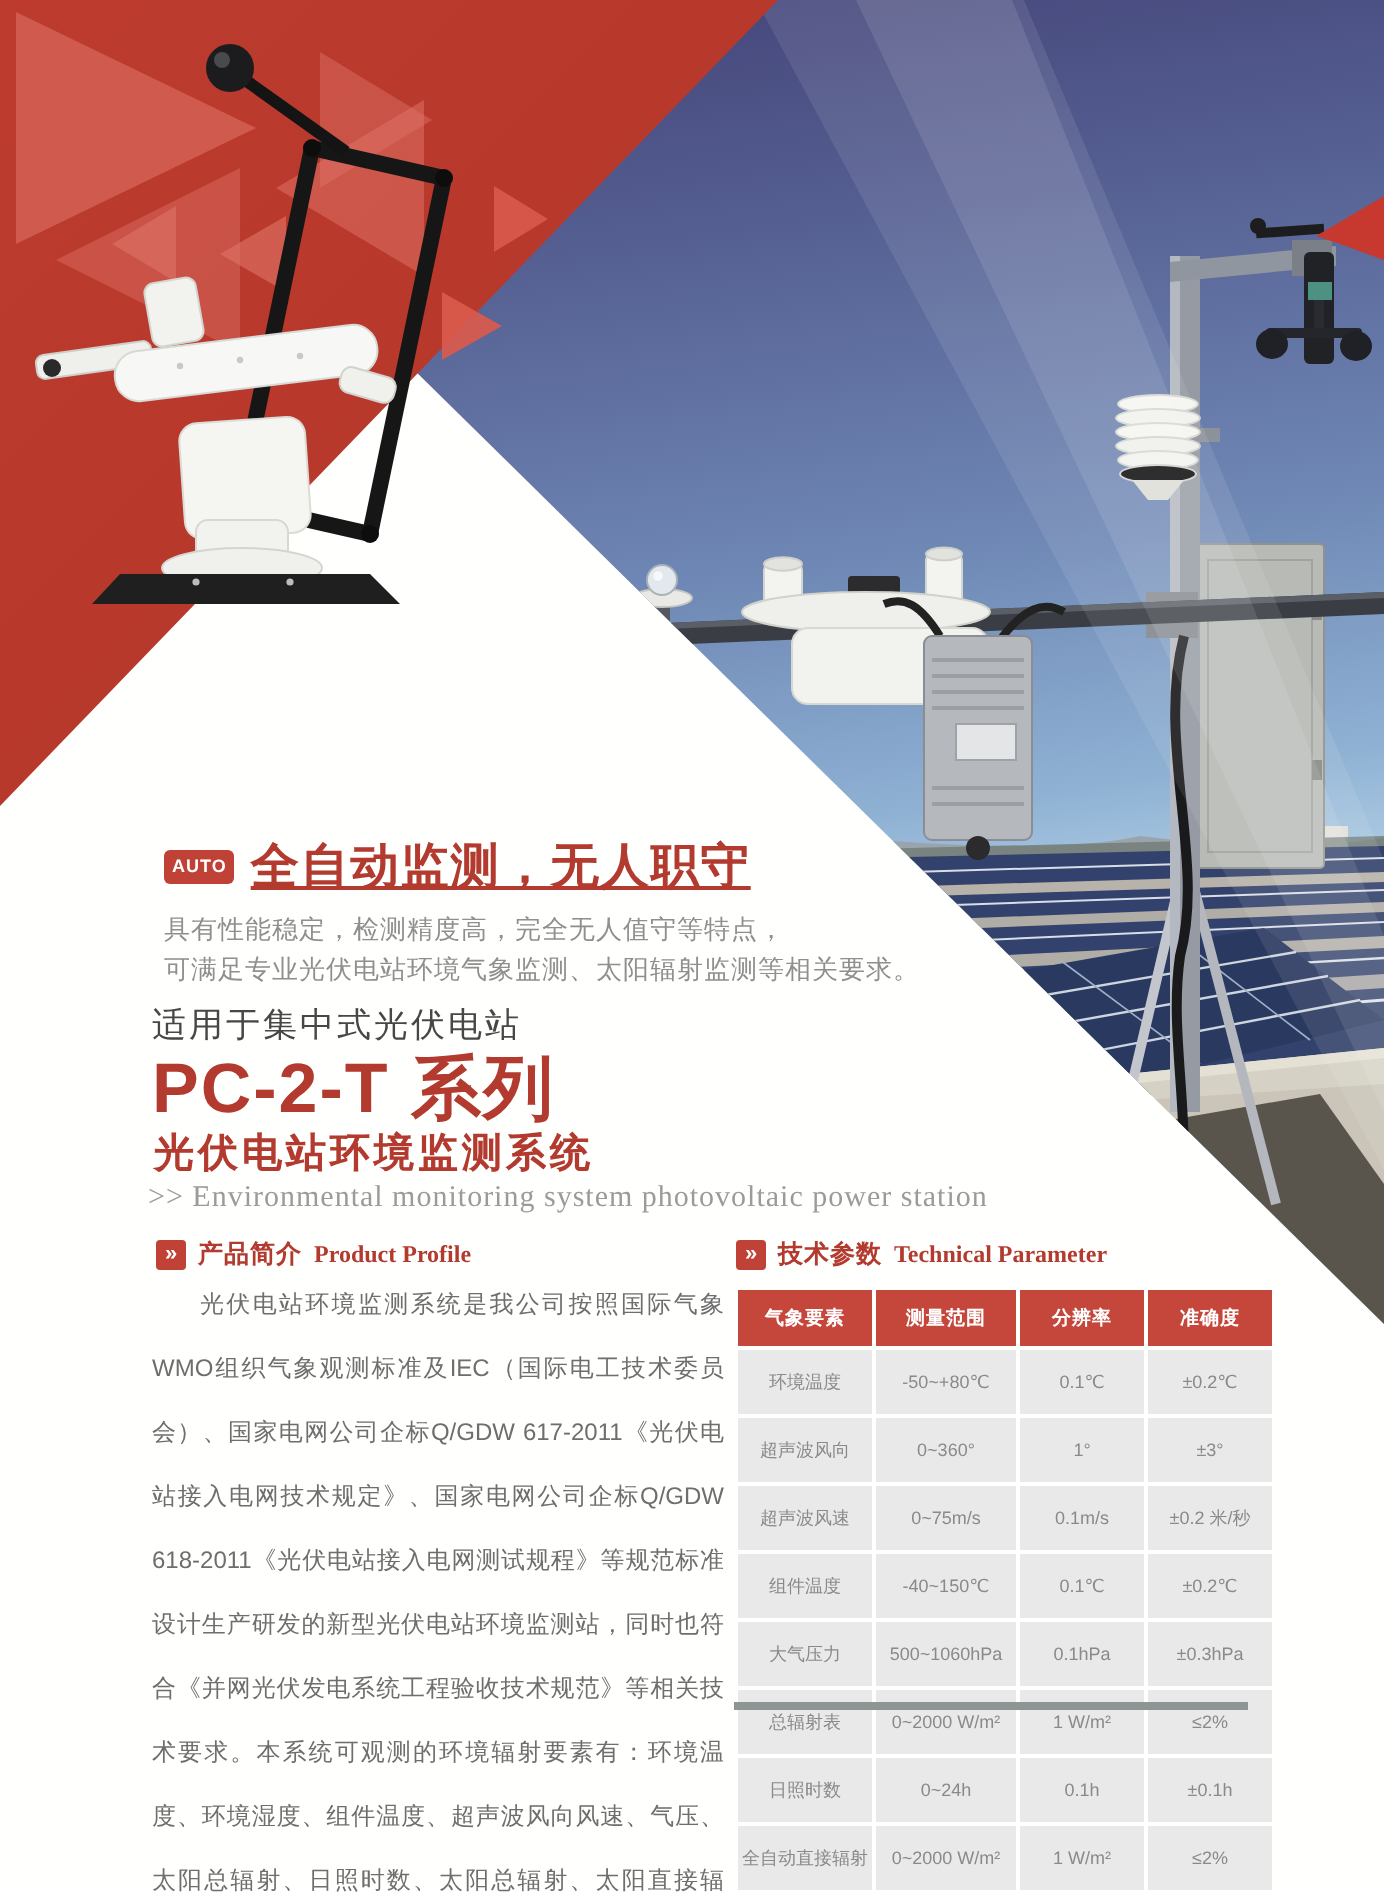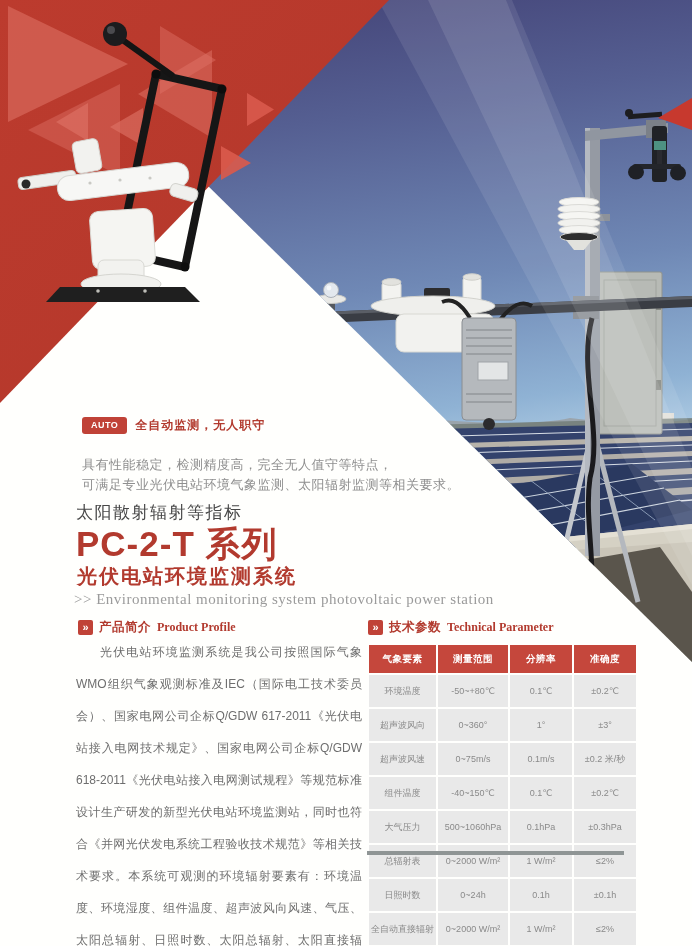--- a/index.html
+++ b/index.html
@@ -29,22 +29,22 @@
   .t3{left:138px;top:50px;width:74px;height:88px;background:var(--triangle);opacity:.5;}
   .t4{left:56px;top:103px;width:32px;height:38px;background:var(--triangle);opacity:.6;}
   .t5{left:110px;top:108px;width:33px;height:38px;background:var(--triangle);opacity:.6;}
   .t6{left:247px;top:93px;width:27px;height:33px;background:#d95a4c;opacity:.9;}
   .t7{left:221px;top:146px;width:30px;height:34px;background:#d95a4c;opacity:.92;}
   .t8{left:160px;top:26px;width:56px;height:68px;background:var(--triangle);opacity:.45;}
   .tracker{position:absolute;left:0;top:0;}
   
   .auto-row{position:absolute;left:82px;top:417px;display:flex;align-items:center;gap:8px;}
   .auto-badge{display:inline-block;background:var(--badge);color:#fff;font-weight:bold;
-              font-size:9px;line-height:17px;padding:0 9px;border-radius:3px;letter-spacing:.5px;}
-  .auto-headline{color:var(--accent);font-size:12px;font-weight:bold;letter-spacing:1px;}
+              font-size:9px;line-height:17px;padding:0 4px;border-radius:3px;letter-spacing:.5px;}
+  .auto-headline{color:var(--accent);font-size:24px;font-weight:bold;letter-spacing:1px;text-decoration:underline;}
   .desc{position:absolute;left:82px;top:455px;font-size:13px;line-height:20px;color:var(--text-gray);letter-spacing:.5px;}
   
   .applicable{position:absolute;left:76px;top:501px;font-size:17px;color:#474747;letter-spacing:1.5px;}
   .series{position:absolute;left:76px;top:521px;font-size:35px;font-weight:bold;color:var(--accent);letter-spacing:1px;}
   .product{position:absolute;left:77px;top:563px;font-size:20px;font-weight:bold;color:var(--accent);letter-spacing:2px;}
   .subtitle-en{position:absolute;left:74px;top:591px;font-size:15px;color:#9b9b9b;
                font-family:"Liberation Serif","DejaVu Serif",serif;letter-spacing:.5px;}
   
   .sec-head{position:absolute;top:619px;display:flex;align-items:center;gap:6px;}
   .sec-left{left:78px;} .sec-right{left:368px;}
@@ -233,21 +233,21 @@
 
   <div class="auto-row">
     <span class="auto-badge">AUTO</span>
     <span class="auto-headline">全自动监测，无人职守</span>
   </div>
   <div class="desc">
     <div>具有性能稳定，检测精度高，完全无人值守等特点，</div>
     <div>可满足专业光伏电站环境气象监测、太阳辐射监测等相关要求。</div>
   </div>
 
-  <div class="applicable">太阳散射辐射等指标</div>
+  <div class="applicable">适用于集中式光伏电站</div>
   <div class="series">PC-2-T 系列</div>
   <div class="product">光伏电站环境监测系统</div>
   <div class="subtitle-en">&gt;&gt; Environmental monitoring system photovoltaic power station</div>
 
   <div class="sec-head sec-left">
     <span class="sec-icon">»</span>
     <span class="sec-cn">产品简介</span>
     <span class="sec-en">Product Profile</span>
   </div>
   <p class="profile-text">光伏电站环境监测系统是我公司按照国际气象WMO组织气象观测标准及IEC（国际电工技术委员会）、国家电网公司企标Q/GDW 617-2011《光伏电站接入电网技术规定》、国家电网公司企标Q/GDW 618-2011《光伏电站接入电网测试规程》等规范标准设计生产研发的新型光伏电站环境监测站，同时也符合《并网光伏发电系统工程验收技术规范》等相关技术要求。本系统可观测的环境辐射要素有：环境温度、环境湿度、组件温度、超声波风向风速、气压、太阳总辐射、日照时数、太阳总辐射、太阳直接辐射、太阳散射辐射等指标。具有性能稳定，检测精度高，完全无人值守等特点，可满足专业光伏电站环境气象监测、太阳辐射监测等相关要求。</p>

